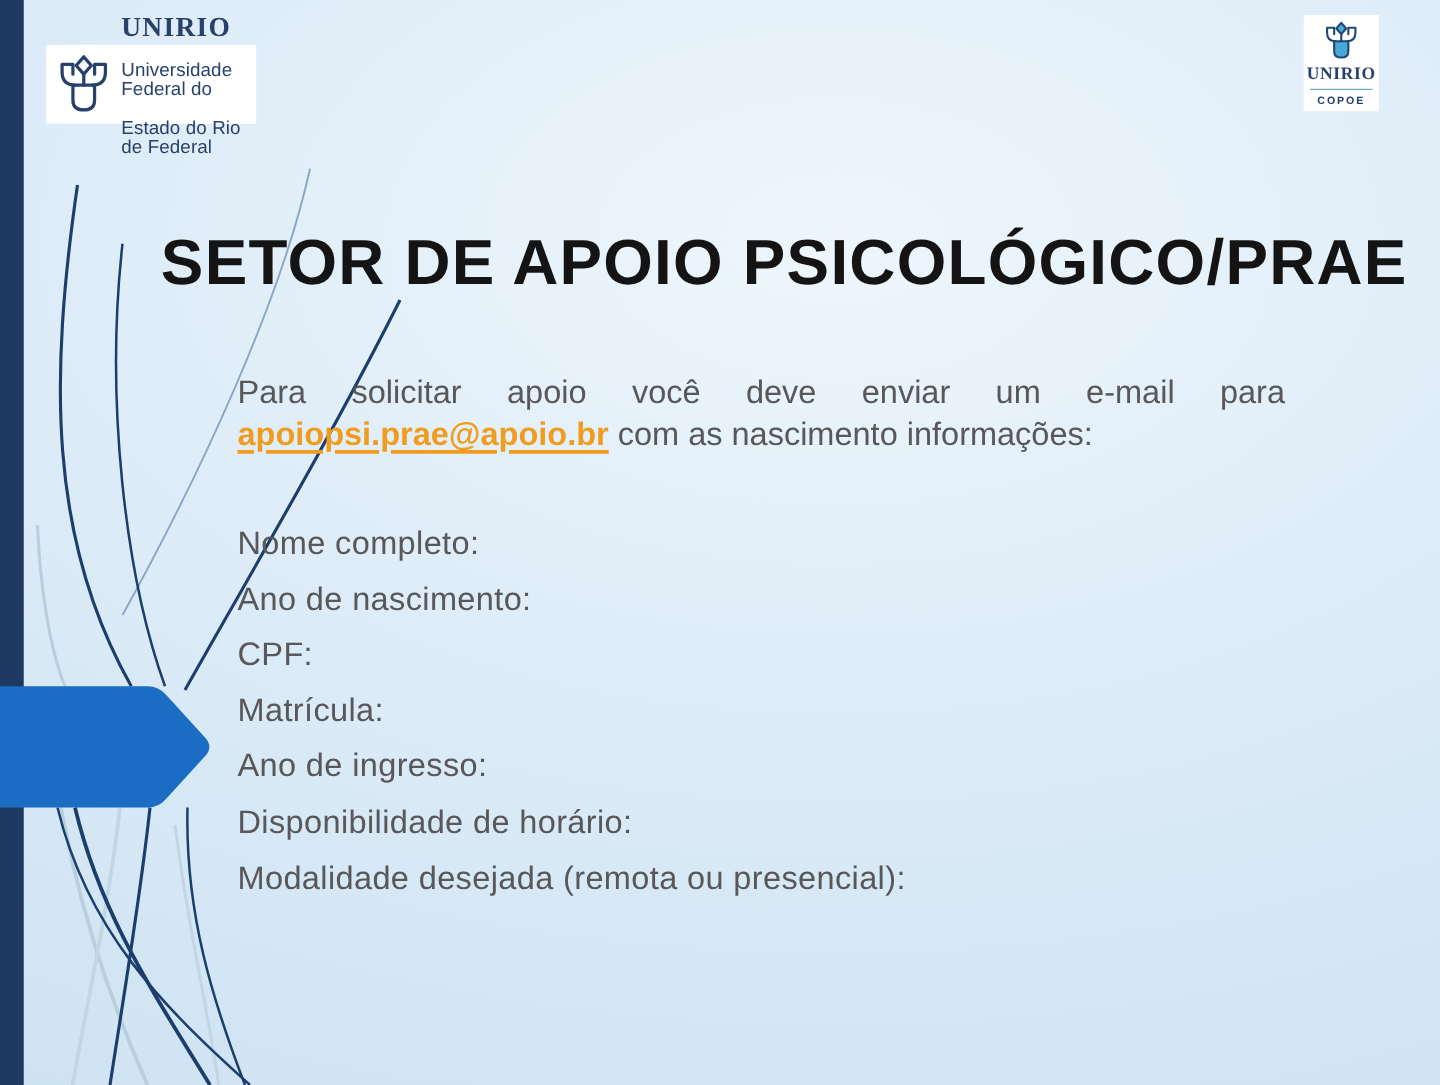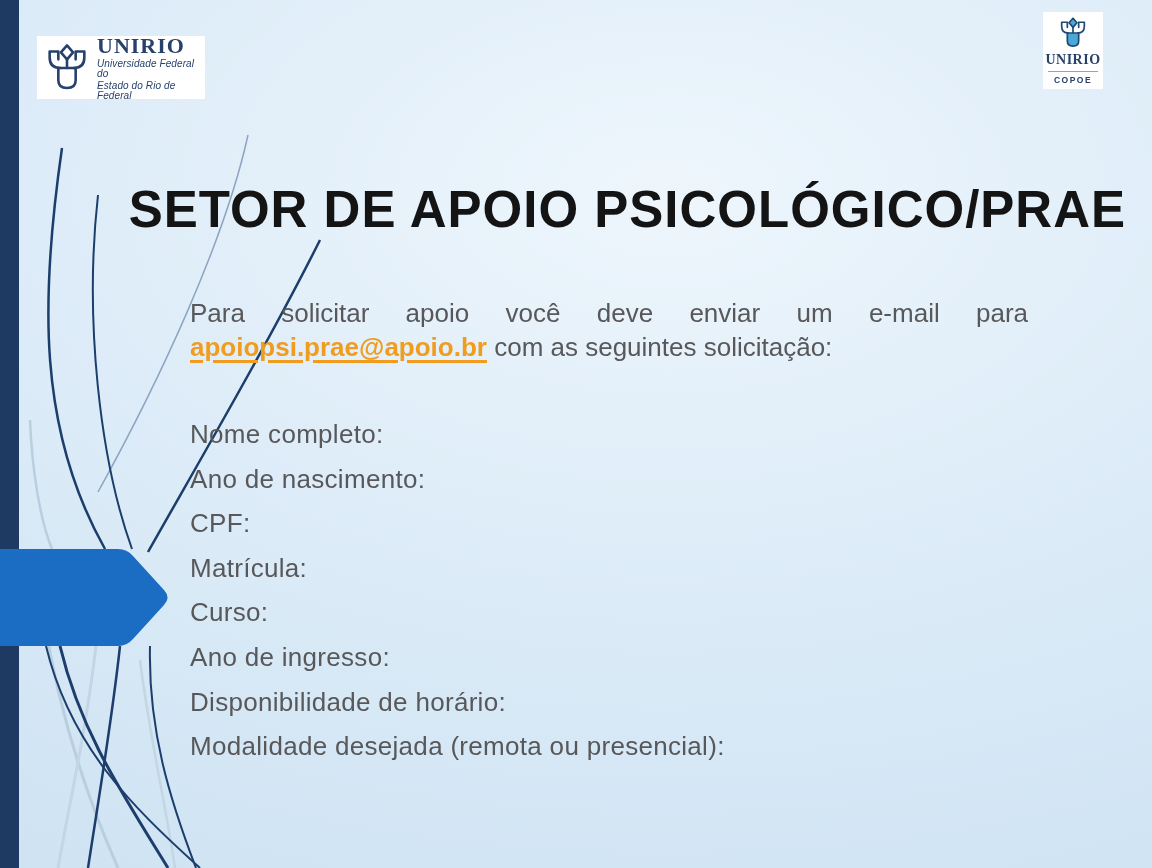--- a/index.html
+++ b/index.html
@@ -51,21 +51,21 @@
     position:absolute;left:37px;top:36px;width:168px;height:63px;
     background:#ffffff;display:flex;align-items:center;padding:4px 6px 4px 4px;
   }
   .logo-left .crest{flex:0 0 auto;margin-right:4px;}
   .logo-left .words{display:flex;flex-direction:column;line-height:1;}
   .logo-left .wordmark{
     font-family:"Liberation Serif","DejaVu Serif",serif;
     font-weight:bold;font-size:22px;color:#27416b;letter-spacing:1px;
   }
   .logo-left .subline{
-    font-size:10px;color:#27416b;margin-top:2px;letter-spacing:0.1px;font-style:italic;
+    font-size:15px;color:#27416b;margin-top:16px;letter-spacing:0.1px;
   }
   .logo-right{
     position:absolute;left:1043px;top:12px;width:60px;height:77px;
     background:#ffffff;display:flex;flex-direction:column;align-items:center;
     padding:3px 2px;
   }
   .logo-right .wordmark{
     font-family:"Liberation Serif","DejaVu Serif",serif;
     font-weight:bold;font-size:14px;color:#27416b;letter-spacing:0.5px;margin-top:1px;
   }
@@ -125,27 +125,26 @@
     </svg>
     <span class="wordmark">UNIRIO</span>
     <div class="rule"></div>
     <span class="unit">COPOE</span>
   </div>
 
   <div class="title">SETOR DE APOIO PSICOLÓGICO/PRAE</div>
 
   <div class="intro">
     <div class="line1">Para solicitar apoio você deve enviar um e-mail para</div>
-    <div class="line2"><a class="email-link" href="#">apoiopsi.prae@apoio.br</a><span> com as seguintes solicitação:</span></div>
+    <div class="line2"><a class="email-link" href="#">apoiopsi.prae@apoio.br</a><span> com as nascimento informações:</span></div>
   </div>
 
   <div class="fields">
       <div class="field-line">Nome completo:</div>
       <div class="field-line">Ano de nascimento:</div>
       <div class="field-line">CPF:</div>
       <div class="field-line">Matrícula:</div>
-      <div class="field-line">Curso:</div>
       <div class="field-line">Ano de ingresso:</div>
       <div class="field-line">Disponibilidade de horário:</div>
       <div class="field-line">Modalidade desejada (remota ou presencial):</div>
     </div>
 
 </div>
 
 </body></html>

